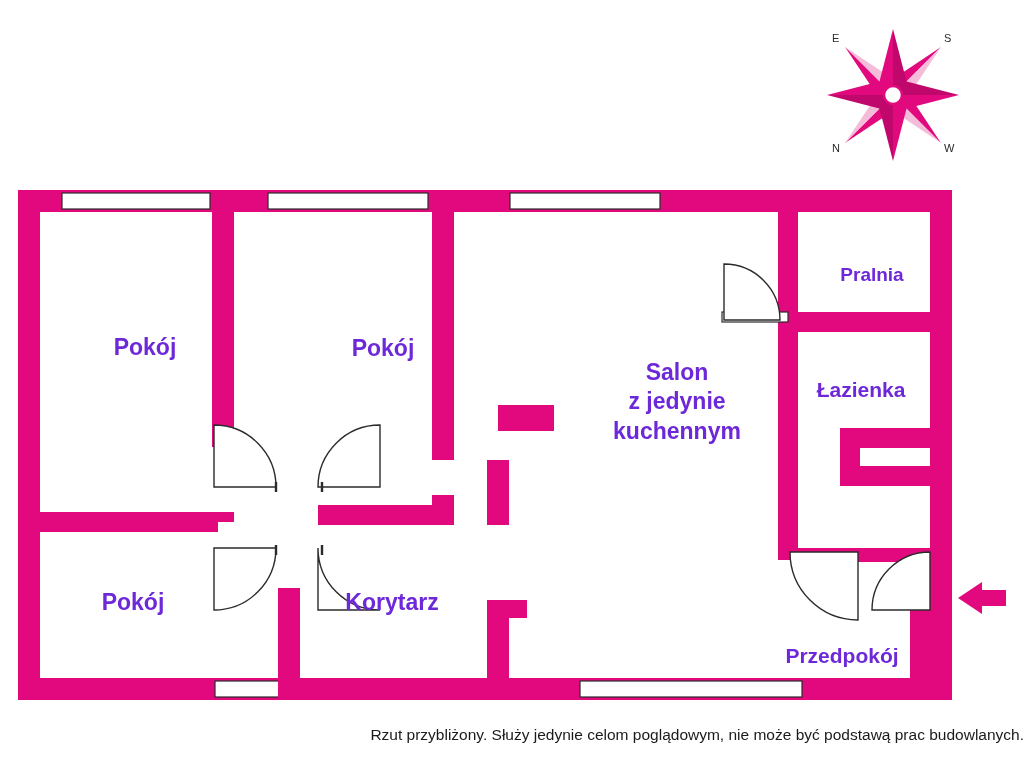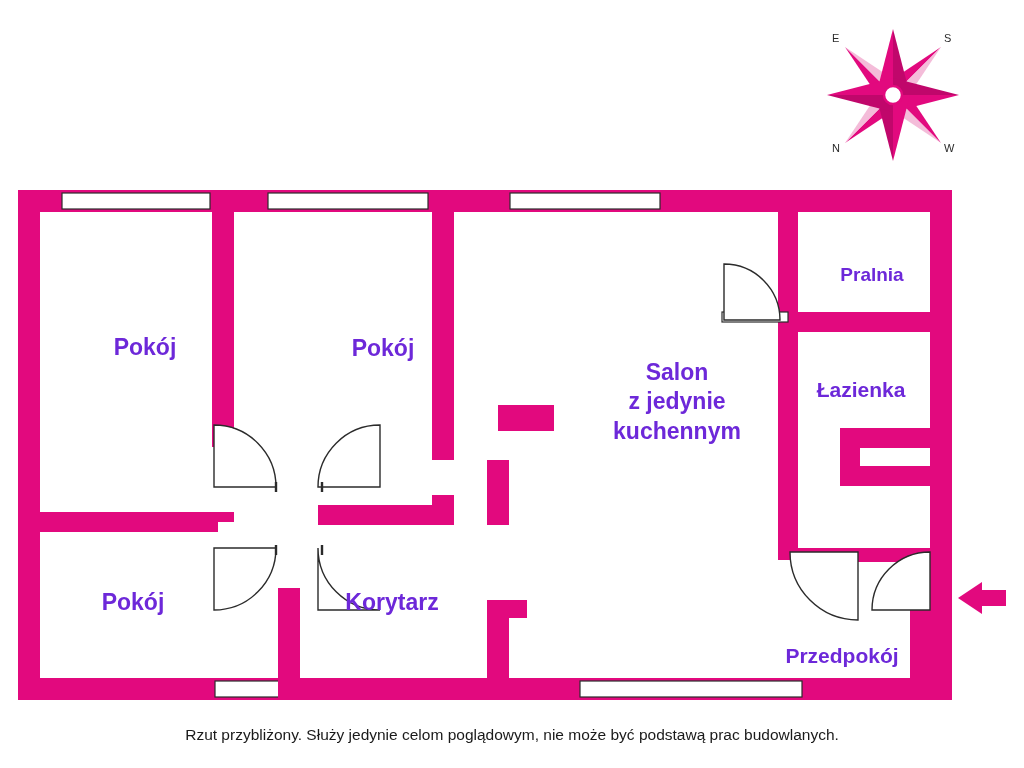--- a/index.html
+++ b/index.html
@@ -27,21 +27,21 @@
     text-align: center;
     line-height: 1.28;
     white-space: pre-line;
     font-family: "Liberation Sans", sans-serif;
   }
   .disclaimer {
     position: absolute;
     left: 0;
     top: 726px;
     width: 1024px;
-    text-align: center;
+    text-align: right;
     font-size: 15.5px;
     color: #1a1a1a;
     font-family: "Liberation Sans", sans-serif;
   }
   .compass {
     position: absolute;
     left: 818px;
     top: 20px;
     width: 150px;
     height: 150px;

